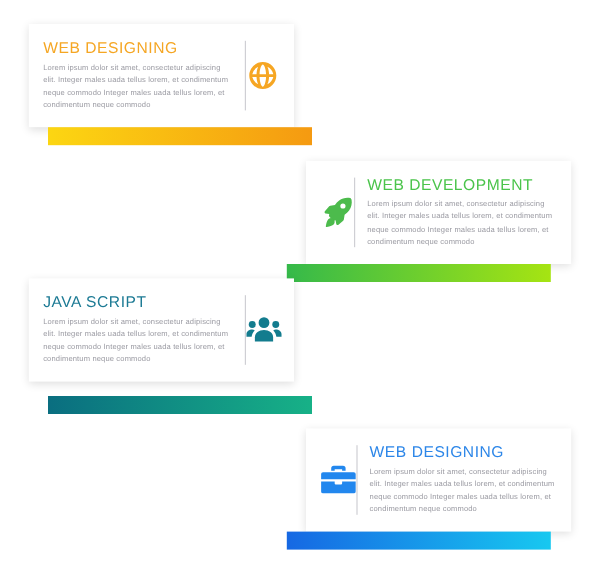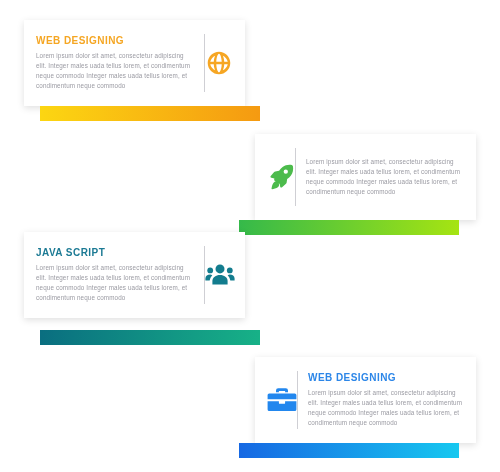--- a/index.html
+++ b/index.html
@@ -39,22 +39,22 @@
     position: absolute;
     height: 15px;
   }
 
   
   .txt {
     width: 158px;
     flex: 0 0 158px;
   }
   .title {
-    font-size: 10px;
-    font-weight: bold;
+    font-size: 13px;
+    font-weight: normal;
     letter-spacing: 0.45px;
     margin: 0 0 5px 0;
     line-height: 1.1;
   }
   .body {
     font-size: 6.3px;
     line-height: 1.62;
     color: #9a9aa2;
     margin: 0;
     letter-spacing: 0.12px;
@@ -123,20 +123,21 @@
           </svg>
         </span>
       </div>
     </div>
     <div class="bar" style="background: linear-gradient(to right, rgb(252, 214, 18), rgb(245, 154, 17));"></div>
   </div>
 
   <div class="block" id="block-web-development">
     <div class="card icon-left">
       <div class="txt">
+        <div class="title" style="color: rgb(75, 196, 75);">WEB DEVELOPMENT</div>
         <p class="body">Lorem ipsum dolor sit amet, consectetur adipiscing elit. Integer males uada tellus lorem, et condimentum neque commodo Integer males uada tellus lorem, et condimentum neque commodo</p>
       </div>
       <div class="divider"></div>
       <div class="iconwrap">
         <span>
           <svg width="28" height="28" viewBox="0 0 24 24" fill="#4CBB4C" aria-hidden="true">
             <path d="M21.9 2.35c-.06-.3-.3-.53-.6-.58-2.9-.5-5.63.1-7.9 1.74-1.2.87-2.2 2-3.02 3.22l-3.3.5a1.6 1.6 0 0 0-.95.52L3.2 11.1c-.5.56-.2 1.45.53 1.6l2.6.52c-.1.4-.16.76-.2 1.06a.9.9 0 0 0 .26.76l2.6 2.6c.2.2.5.3.77.25.3-.04.65-.1 1.04-.2l.52 2.6c.15.73 1.04 1.03 1.6.53l3.35-2.94c.28-.25.46-.58.52-.94l.5-3.3c1.22-.82 2.35-1.82 3.22-3.03 1.63-2.27 2.23-5 1.73-7.9zM16.1 9.3a1.85 1.85 0 1 1 0-3.7 1.85 1.85 0 0 1 0 3.7z" fill="#4CBB4C"></path>
             <path d="M5.47 17.05c-.9.9-1.45 3.9-1.6 4.77-.06.35.25.66.6.6.88-.14 3.88-.7 4.78-1.6a2.68 2.68 0 1 0-3.78-3.77z" fill="#4CBB4C"></path>
           </svg>
         </span>

